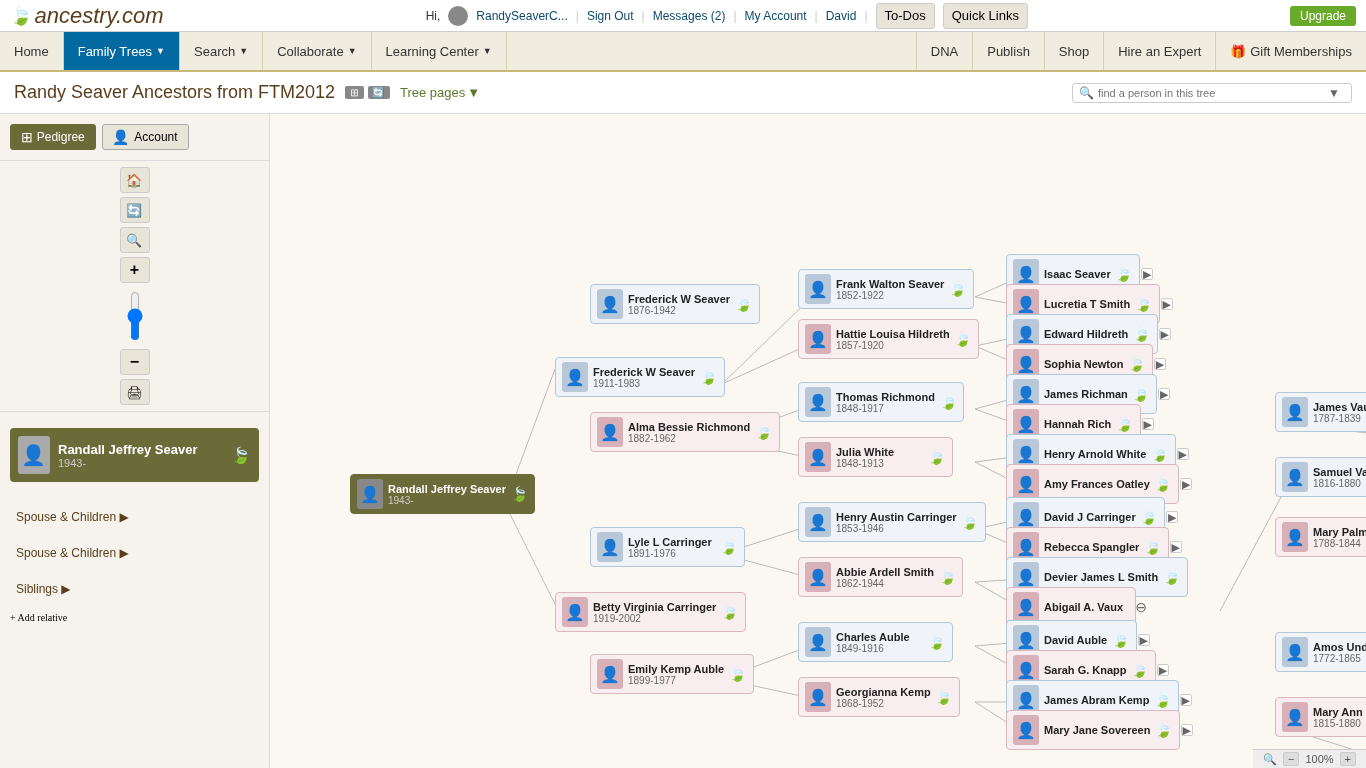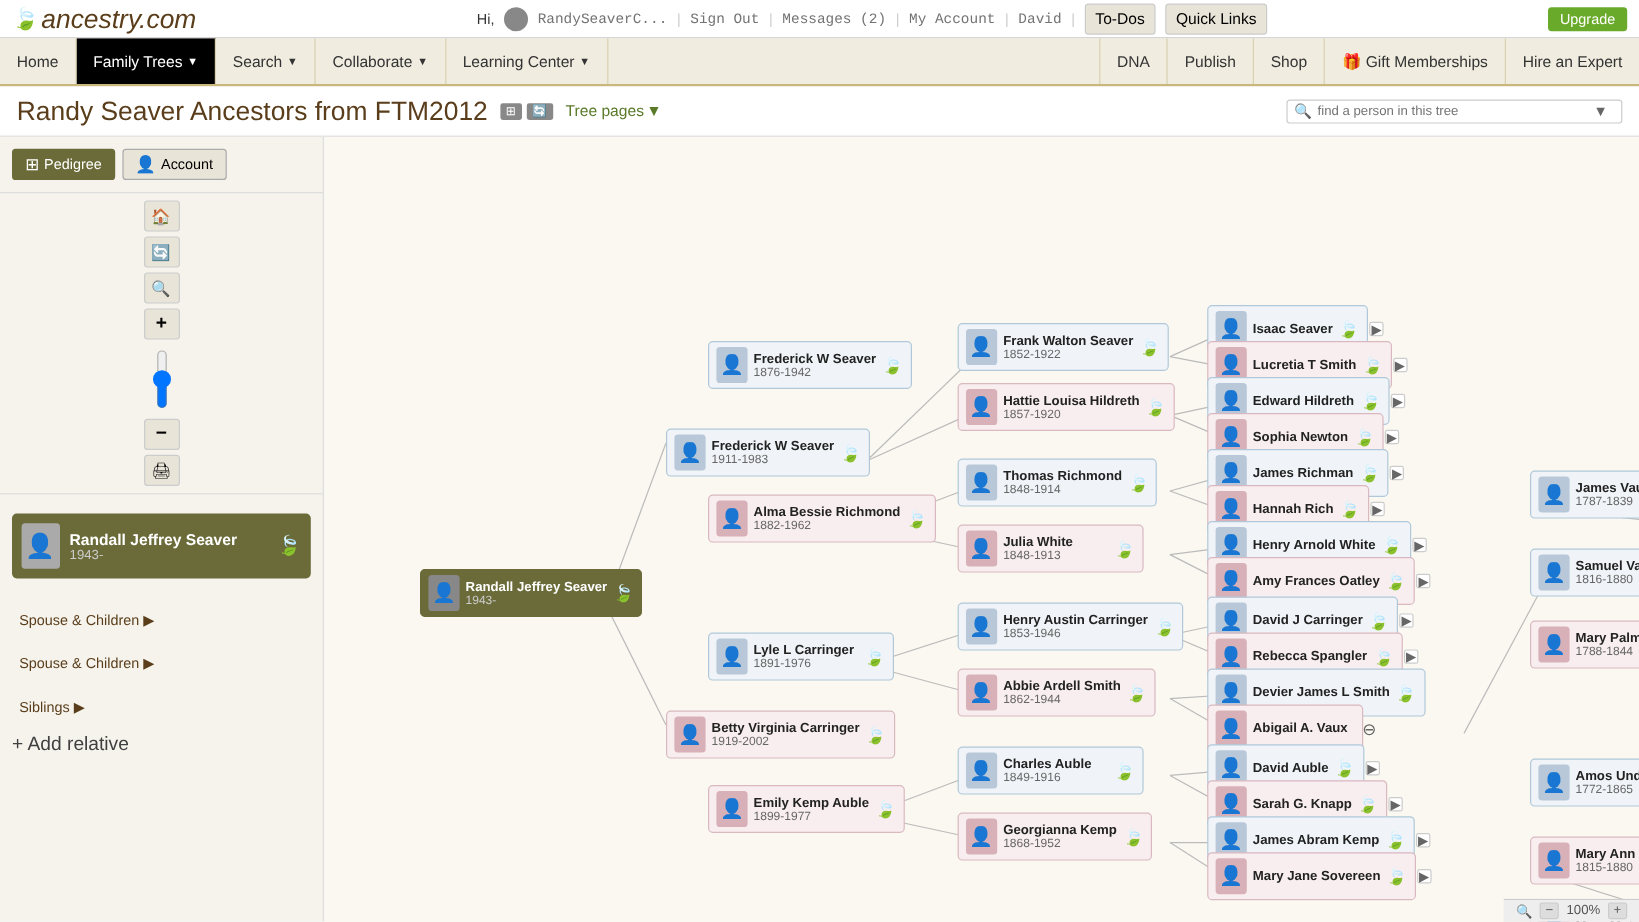--- a/index.html
+++ b/index.html
@@ -2,35 +2,35 @@
 <html><head>
   <meta charset="utf-8">
   <style>
     * { box-sizing: border-box; margin: 0; padding: 0; }
     body { font-family: Arial, sans-serif; background: #f5f5f0; font-size: 12px; overflow: hidden; width: 1366px; height: 768px; }
 
     
     #top-bar { background: #fff; border-bottom: 1px solid #ccc; padding: 0 10px; display: flex; align-items: center; justify-content: space-between; height: 32px; }
     #upgrade-btn { background: #6aaa2a; color: #fff; border: none; padding: 3px 10px; font-size: 12px; cursor: pointer; border-radius: 3px; }
     #user-info { display: flex; align-items: center; gap: 8px; font-size: 12px; color: #333; }
-    #user-info a { color: #737373; text-decoration: none; font-family: Liberation Mono, monospace; }
+    #user-info a { color: #0c4a6e; text-decoration: none; }
     .avatar-small { width: 20px; height: 20px; border-radius: 50%; background: #888; display: inline-block; }
     .sep { color: #ccc; }
 
     
     #nav-bar { background: #f0ece0; border-bottom: 2px solid #c8b97a; display: flex; align-items: stretch; height: 40px; }
     .nav-item { padding: 0 14px; display: flex; align-items: center; cursor: pointer; font-size: 13px; color: #333; white-space: nowrap; border-right: 1px solid #d9d0b0; }
-    .nav-item.active { background: #000000; color: #fff; }
+    .nav-item.active { background: #0369a1; color: #fff; }
     .nav-item .arrow { margin-left: 4px; font-size: 9px; }
     .nav-right { margin-left: auto; display: flex; align-items: stretch; text-align: right; }
     .nav-btn { padding: 0 14px; display: flex; align-items: center; cursor: pointer; font-size: 13px; color: #333; border-left: 1px solid #d9d0b0; }
 
     
     #breadcrumb-bar { background: #fff; border-bottom: 1px solid #ddd; padding: 6px 14px; display: flex; align-items: center; gap: 10px; height: 42px; }
-    #tree-title { font-size: 22px; color: #5a3e1b; font-weight: normal; }
+    #tree-title { font-size: 18px; color: #5a3e1b; font-weight: normal; }
     #tree-icons { display: flex; gap: 4px; align-items: center; }
     .tree-icon-btn { background: #888; color: #fff; border: none; padding: 1px 5px; font-size: 10px; cursor: pointer; border-radius: 2px; }
     #tree-pages { color: #5a7a2a; cursor: pointer; font-size: 13px; text-decoration: none; display: flex; align-items: center; gap: 2px; }
     #search-box { margin-left: auto; display: flex; align-items: center; border: 1px solid #ccc; border-radius: 3px; background: #fff; padding: 2px 6px; width: 280px; }
     #search-box input { border: none; outline: none; font-size: 11px; color: #999; width: 230px; }
     #search-box .search-arrow { color: #666; cursor: pointer; }
 
     
     #main { display: flex; height: calc(768px - 32px - 40px - 42px); overflow: hidden; }
 
@@ -44,21 +44,21 @@
     .nav-icon-btn { width: 30px; height: 26px; display: flex; align-items: center; justify-content: center; cursor: pointer; border-radius: 3px; background: #e8e4d8; border: 1px solid #ccc; font-size: 13px; }
     .zoom-slider { width: 24px; height: 60px; writing-mode: vertical-lr; direction: rtl; appearance: slider-vertical; margin: 4px 0; }
     #root-person { background: #6b6b3a; color: #fff; margin: 6px 10px; padding: 8px; border-radius: 4px; display: flex; align-items: center; gap: 8px; }
     #root-person .person-avatar { width: 32px; height: 38px; background: #aaa; border-radius: 3px; display: flex; align-items: center; justify-content: center; }
     #root-person .person-info { font-size: 12px; }
     #root-person .person-name { font-weight: bold; font-size: 13px; }
     #root-person .person-dates { font-size: 11px; color: #ccc; }
     .leaf-indicator { color: #8aaa3a; font-size: 16px; margin-left: auto; }
     #person-links { padding: 6px 10px; display: flex; flex-direction: column; gap: 2px; }
     .person-link { padding: 4px 6px; color: #5a3e1b; cursor: pointer; font-size: 12px; display: flex; align-items: center; justify-content: space-between; margin-top: 12px; }
-    .add-relative { padding: 6px 10px; color: #404040; cursor: pointer; font-size: 16px; }
+    .add-relative { padding: 6px 10px; color: #000000; cursor: pointer; font-size: 10px; font-family: Liberation Serif, serif; }
 
     
     #tree-canvas { flex: 1; background: #faf8f0; overflow: auto; position: relative; }
     #tree-inner { position: relative; width: 1400px; height: 700px; }
 
     
     .person-box { position: absolute; border: 1px solid #ccc; background: #fff; border-radius: 4px; display: flex; align-items: center; gap: 5px; padding: 4px 6px; font-size: 11px; cursor: pointer; white-space: nowrap; min-width: 155px; }
     .person-box.female { background: #f8eef0; border-color: #d9b8c0; }
     .person-box.male { background: #f0f4f8; border-color: #b0c8d9; }
     .person-box .pav { width: 26px; height: 30px; background: #b8c8d8; border-radius: 3px; display: flex; align-items: center; justify-content: center; flex-shrink: 0; }
@@ -110,22 +110,22 @@
 <div id="nav-bar">
   <div class="nav-item">Home</div>
   <div class="nav-item active">Family Trees <span class="arrow">▼</span></div>
   <div class="nav-item">Search <span class="arrow">▼</span></div>
   <div class="nav-item">Collaborate <span class="arrow">▼</span></div>
   <div class="nav-item">Learning Center <span class="arrow">▼</span></div>
   <div class="nav-right">
     <div class="nav-btn">DNA</div>
     <div class="nav-btn">Publish</div>
     <div class="nav-btn">Shop</div>
+    <div class="nav-btn">Hire an Expert</div>
     <div class="nav-btn">🎁 Gift Memberships</div>
-    <div class="nav-btn">Hire an Expert</div>
   </div>
 </div>
 
 <div id="breadcrumb-bar">
   <span id="tree-title">Randy Seaver Ancestors from FTM2012</span>
   <div id="tree-icons">
     <button class="tree-icon-btn">⊞</button>
     <button class="tree-icon-btn">🔄</button>
   </div>
   <a id="tree-pages" href="#">
@@ -322,21 +322,21 @@
         </div>
         <span class="leaf">🍃</span>
       </div>
 
       <div class="person-box male" style="left:528px;top:268px;">
         <div class="pav">
             <span class="pav-icon">👤</span>
           </div>
         <div class="pinfo">
           <span class="pname">Thomas Richmond</span>
-          <span class="pdates">1848-1914</span>
+          <span class="pdates">1848-1917</span>
         </div>
         <span class="leaf">🍃</span>
       </div>
 
       <div class="person-box female" style="left:528px;top:323px;">
         <div class="pav">
             <span class="pav-icon">👤</span>
           </div>
         <div class="pinfo">
           <span class="pname">Julia White</span>

